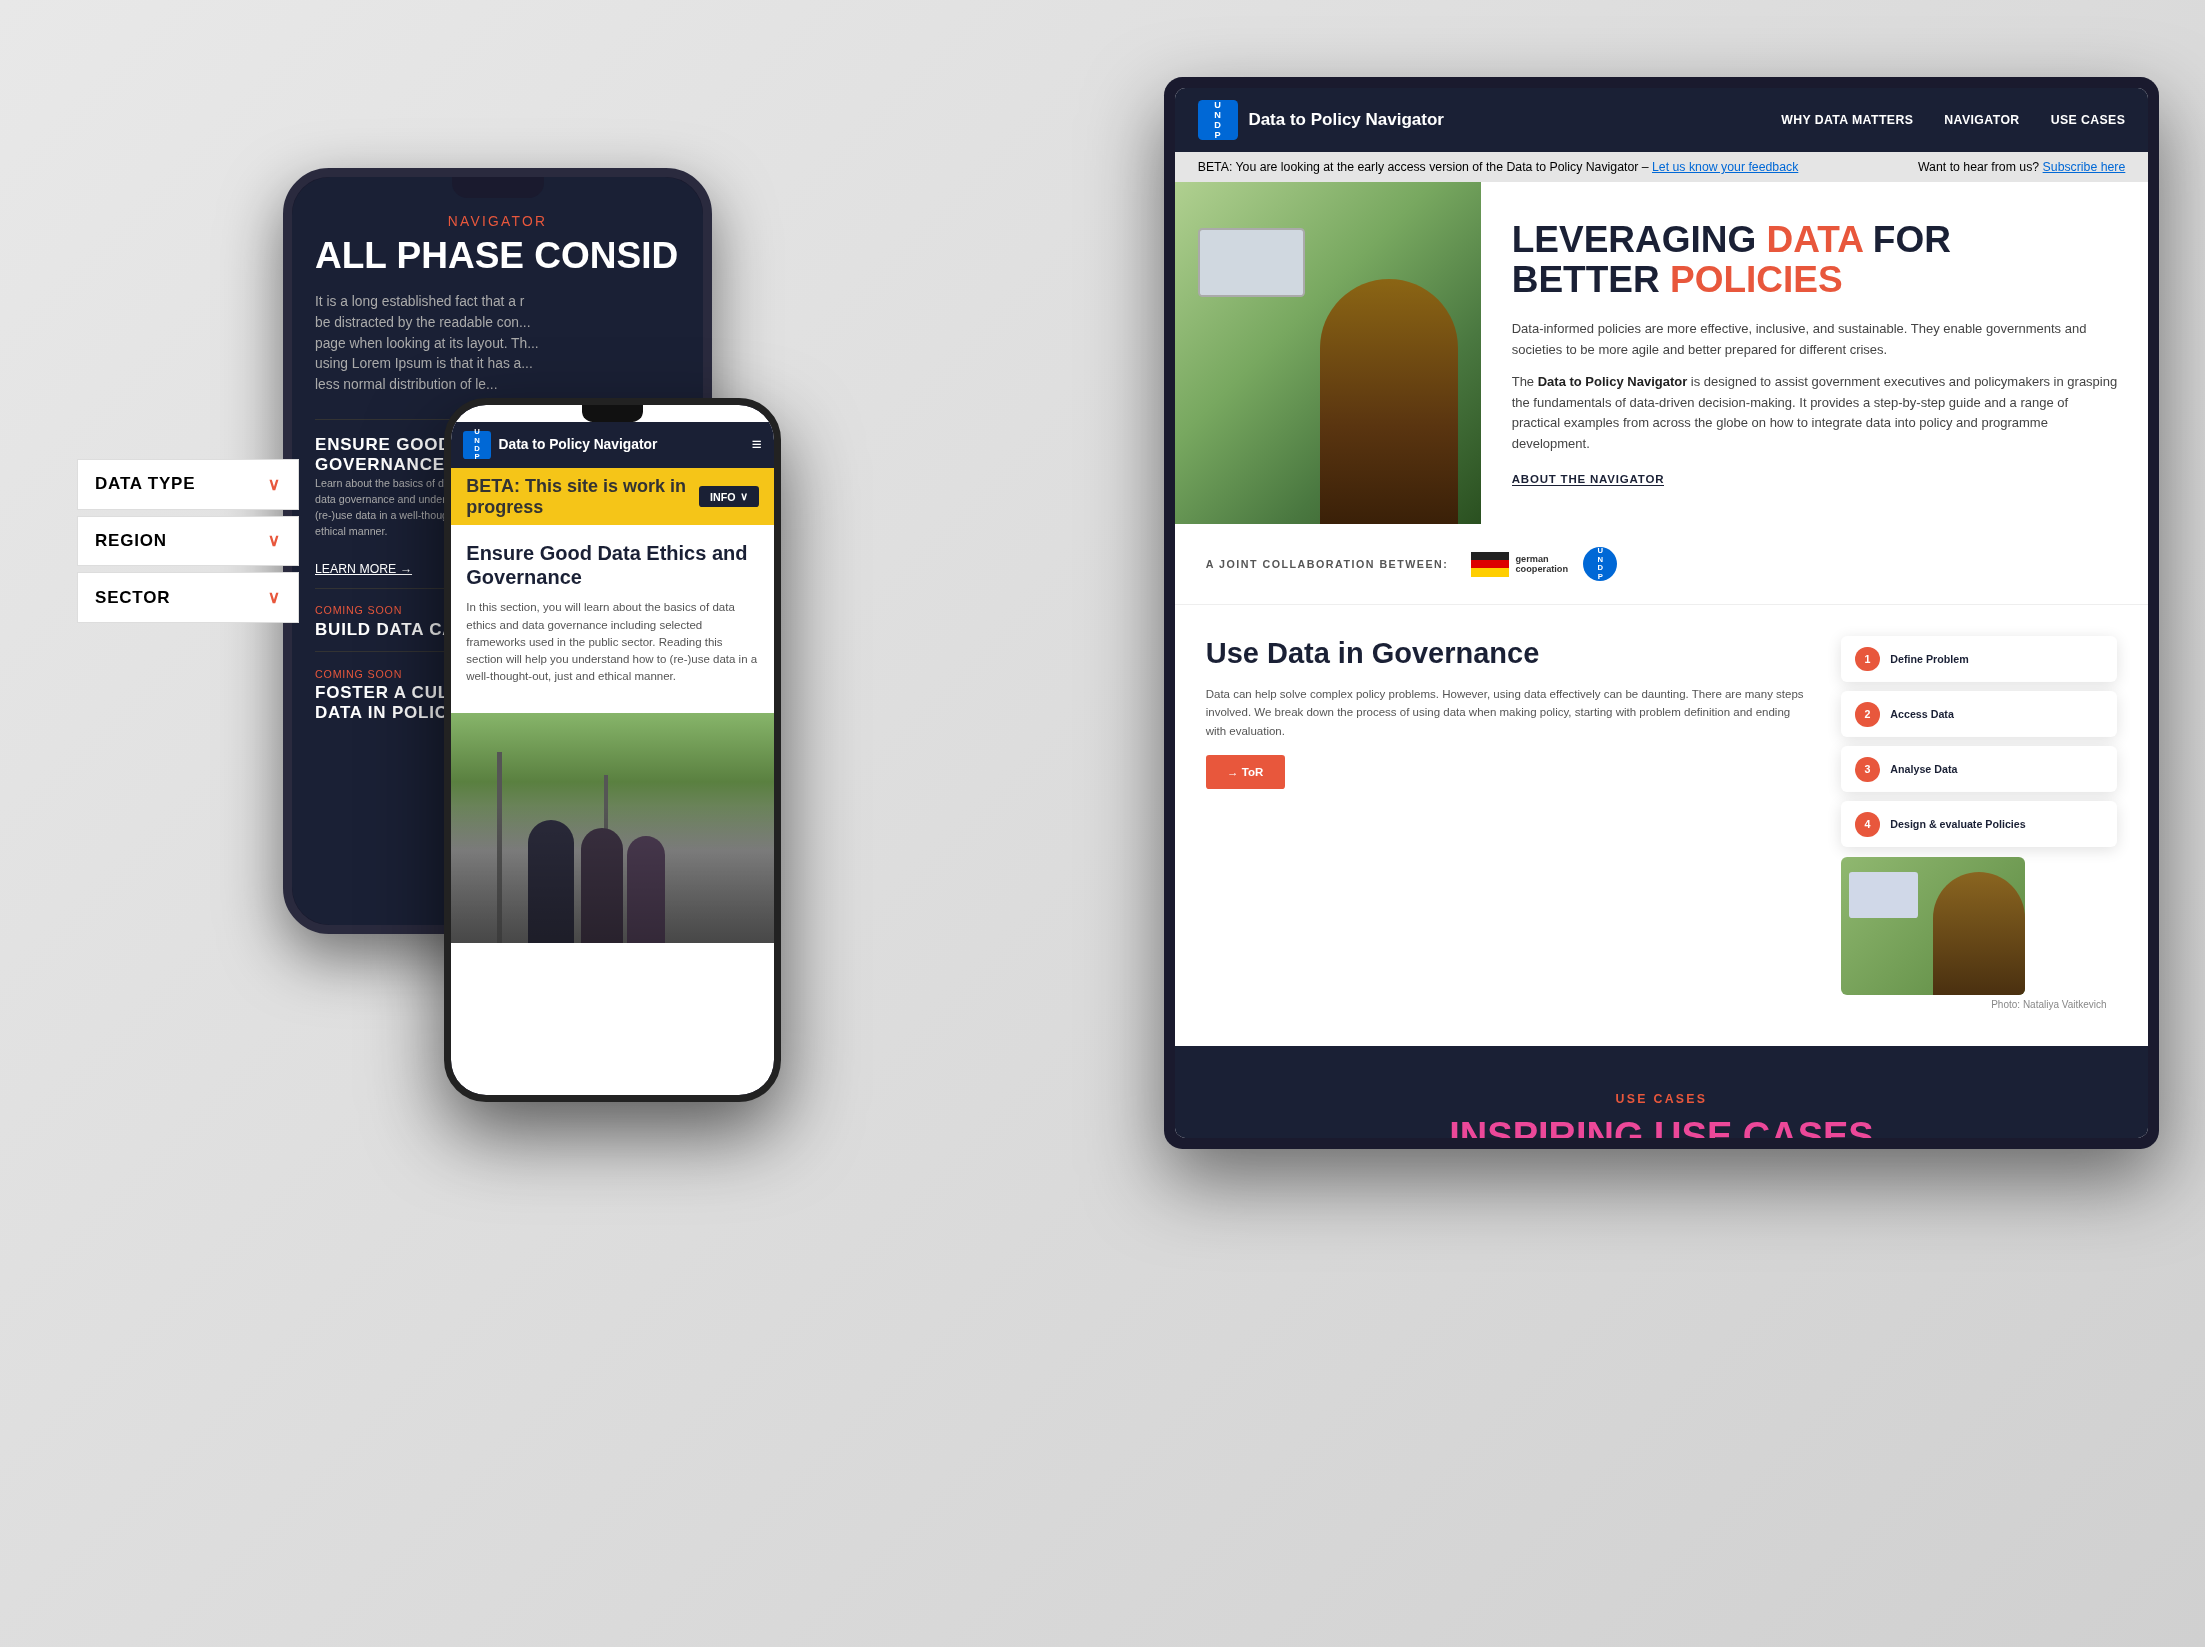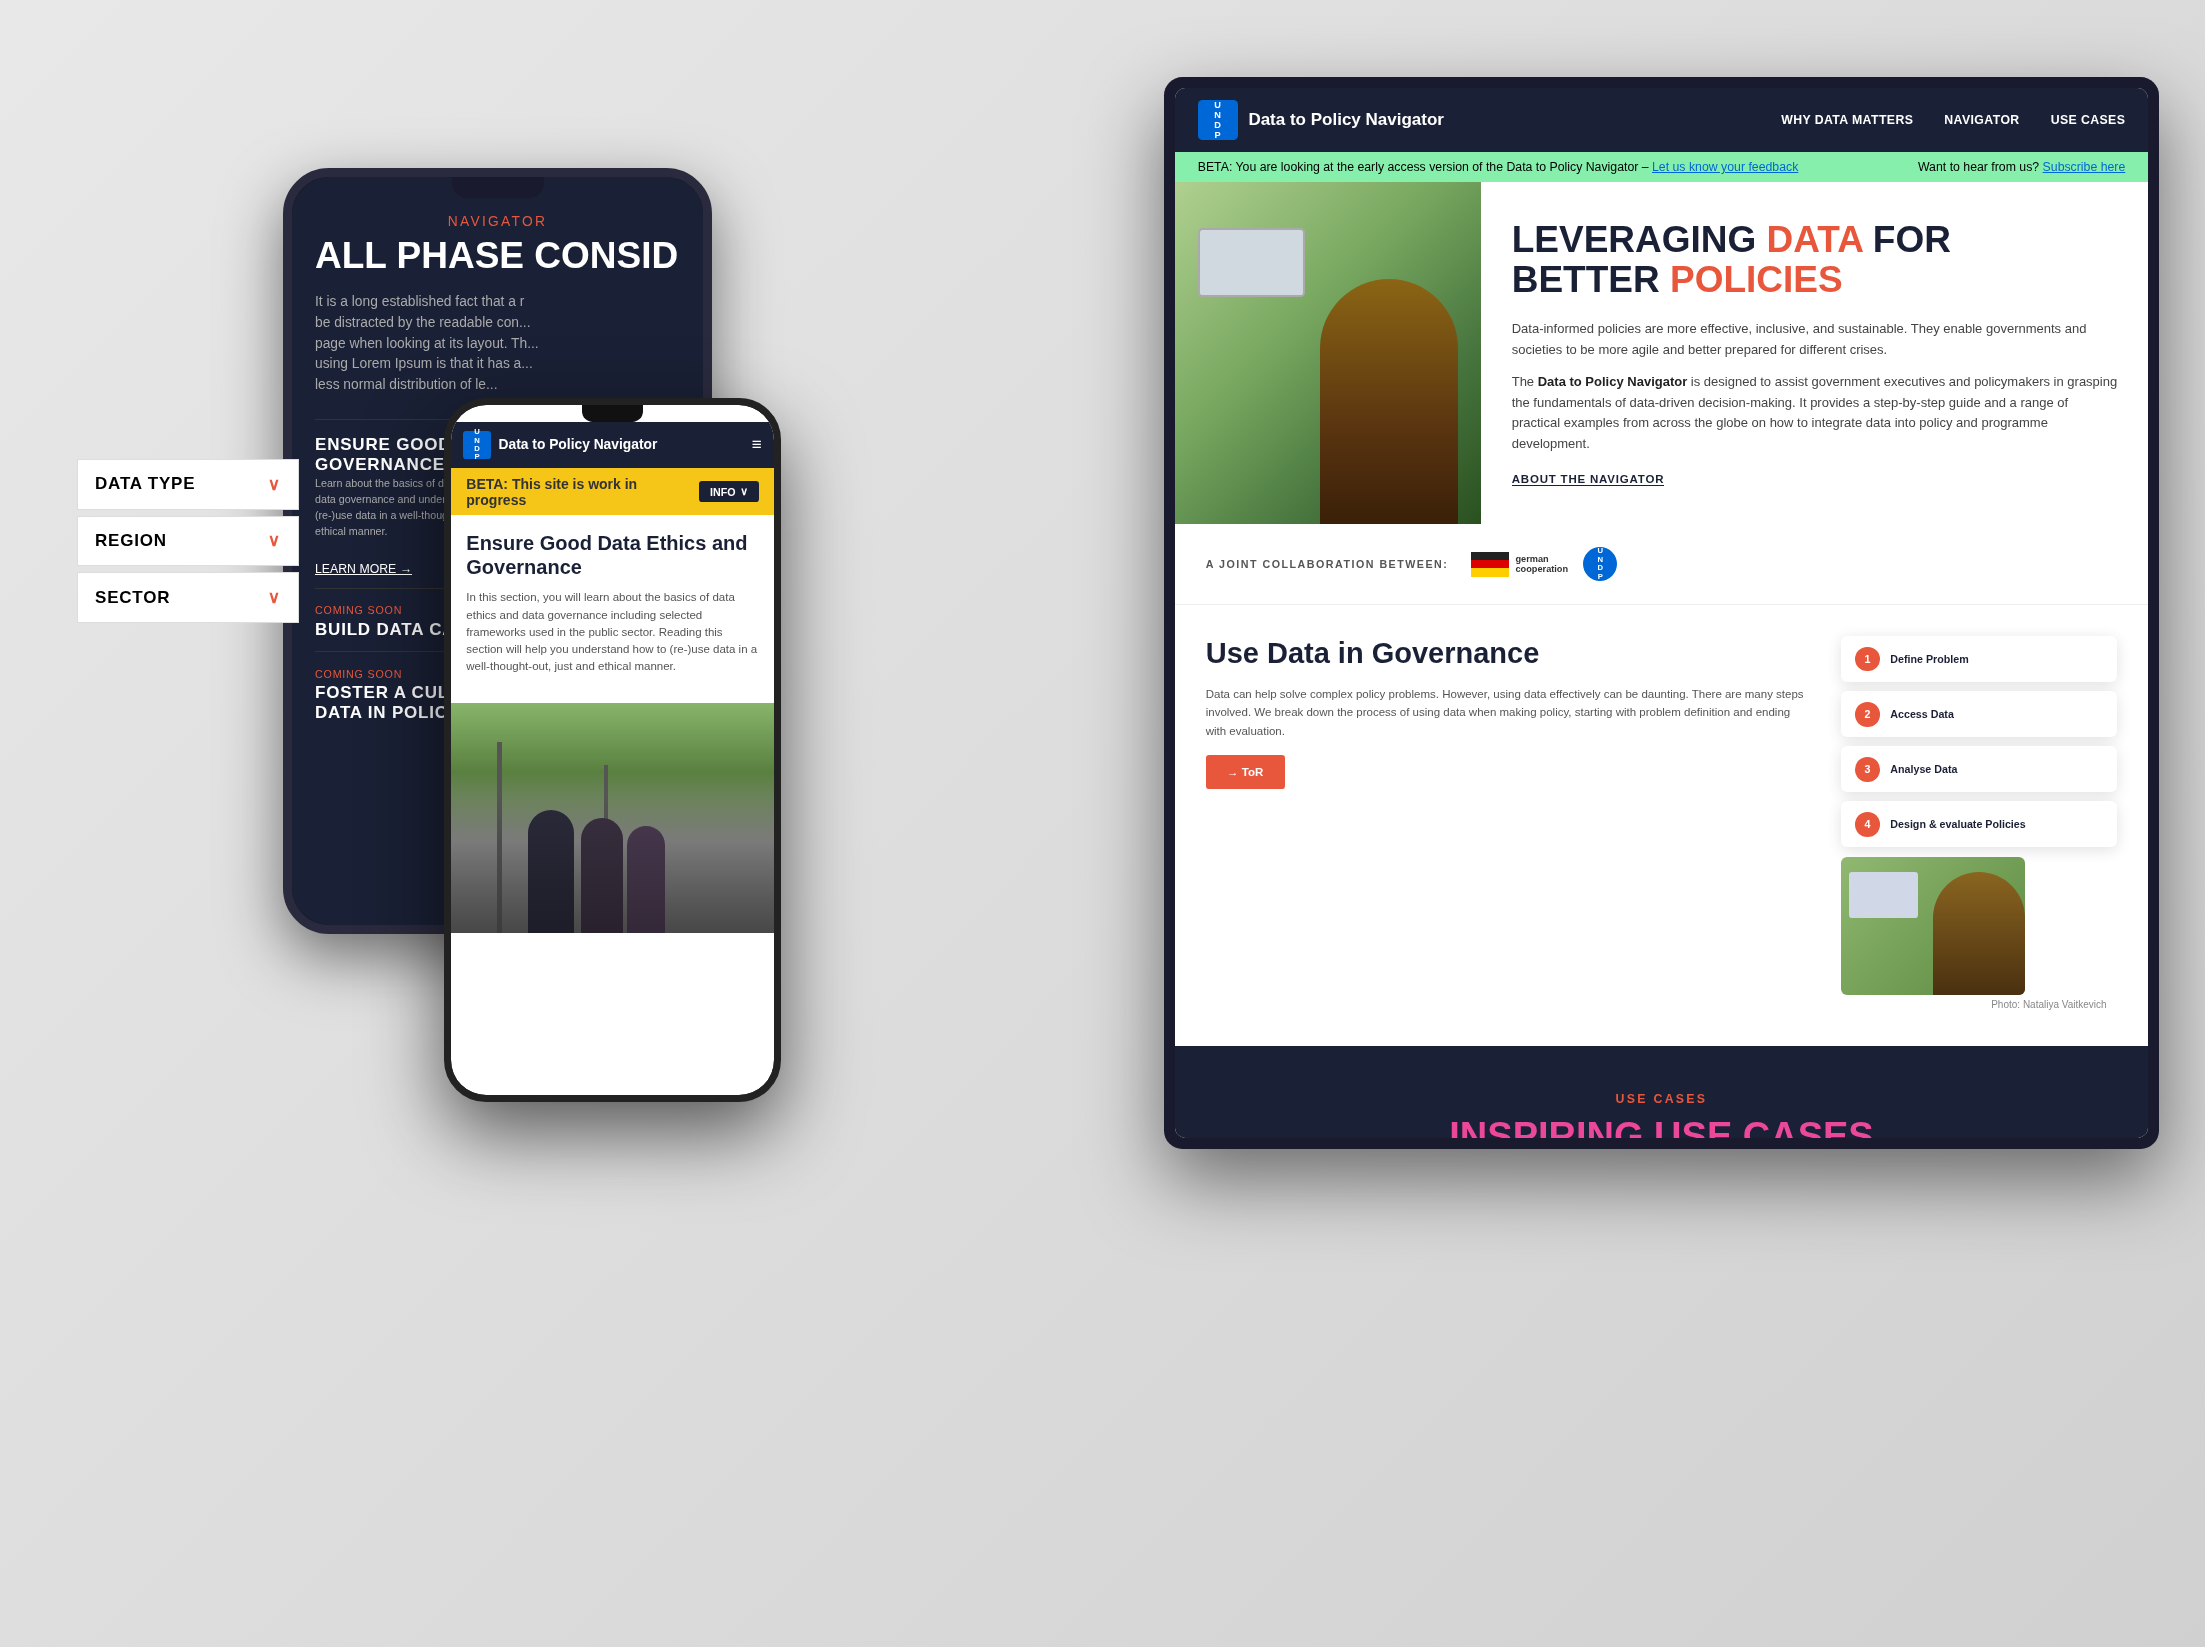--- a/index.html
+++ b/index.html
@@ -184,21 +184,21 @@
       font-size: 17px;
     }
     .phone-front-beta-bar {
       background: #f5c518;
       padding: 7.7px 15.3px;
       display: flex;
       justify-content: space-between;
       align-items: center;
     }
     .phone-front-beta-text {
-      font-size: 14px;
+      font-size: 18px;
       font-weight: 700;
       color: #333;
     }
     .phone-front-info-btn {
       background: #1a2035;
       color: white;
       padding: 3.8px 10.7px;
       border-radius: 3.1px;
       font-size: 10.7px;
       font-weight: 700;
@@ -297,21 +297,21 @@
     }
     .desktop-nav-link {
       color: white;
       font-size: 12.3px;
       font-weight: 600;
       letter-spacing: 0.4px;
       cursor: pointer;
       text-decoration: none;
     }
     .desktop-beta-bar {
-      background: #86efac;
+      background: #e5e5e5;
       padding: 7.7px 23px;
       display: flex;
       justify-content: space-between;
       align-items: center;
       font-size: 12.3px;
     }
     .desktop-beta-link {
       color: #0068d6;
       text-decoration: underline;
     }

